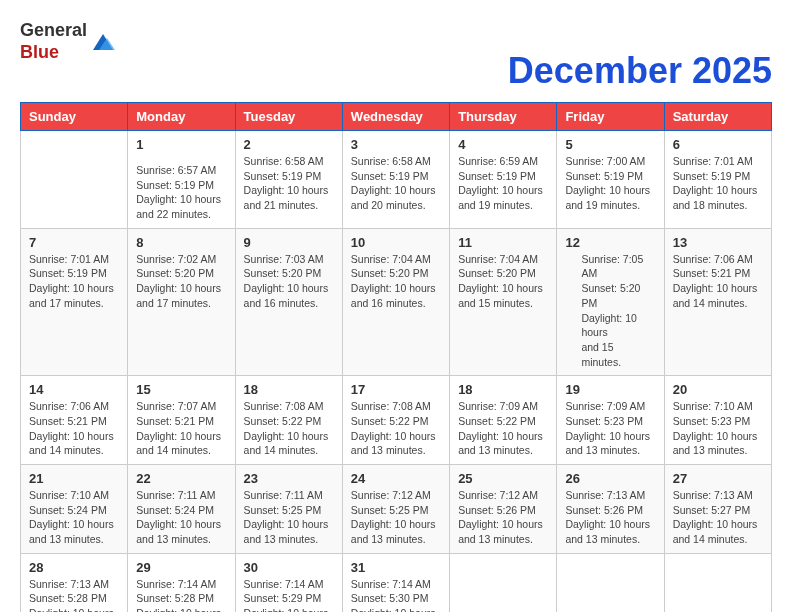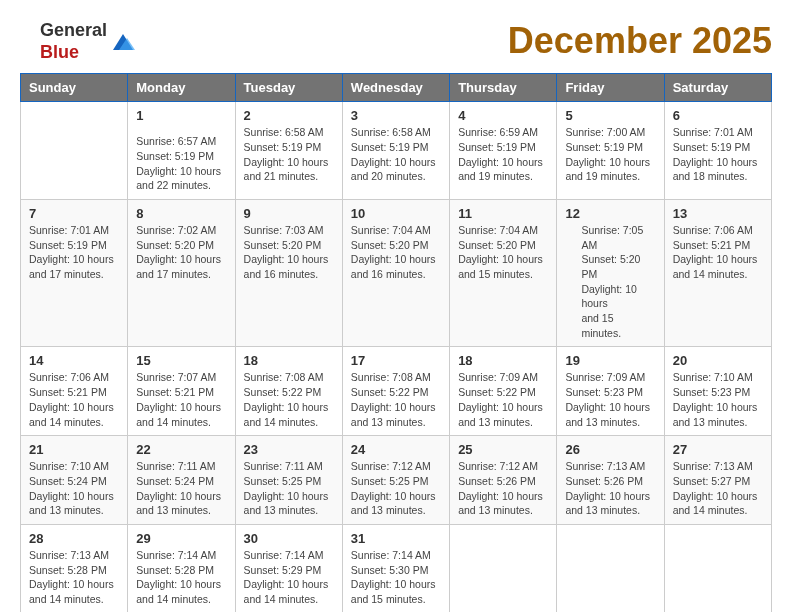--- a/index.html
+++ b/index.html
@@ -31,33 +31,34 @@
       width: 28px;
       height: 28px;
       margin-left: 2px;
     }
     .title-section {
       text-align: right;
     }
     .month-title {
       font-size: 36px;
       font-weight: bold;
-      color: #a16207;
+      color: #1d4ed8;
+      margin-top: 30px;
     }
     .location-title {
       font-size: 16px;
       color: #555;
     }
     .calendar {
       width: 100%;
       border-collapse: collapse;
       border: 1px solid #ccc;
     }
     .calendar th {
-      background: #737373;
+      background: #ef4444;
       color: #fff;
       padding: 6px 8px;
       font-size: 13px;
       font-weight: bold;
       text-align: left;
       border: 1px solid #1565c0;
     }
     .calendar td {
       vertical-align: top;
       padding: 6px 8px;
@@ -85,21 +86,21 @@
     .empty-cell {
       background: #fff !important;
     }
   </style>
 </head>
 <body>
 
 <div class="header-section">
   <div class="logo">
     <div>
-      <div style="display:flex;align-items:center;margin-left:20px;">
+      <div style="display:flex;align-items:center;">
         <span class="logo-text">
           <span class="logo-general">General</span><br>
           <span class="logo-blue">Blue</span>
         </span>
         <svg class="logo-icon" viewBox="0 0 28 28" xmlns="http://www.w3.org/2000/svg">
           <polygon points="4,22 14,6 24,22" fill="#1565c0"></polygon>
           <polygon points="10,22 18,10 26,22" fill="#42a5f5" opacity="0.7"></polygon>
         </svg>
       </div>
     </div>

